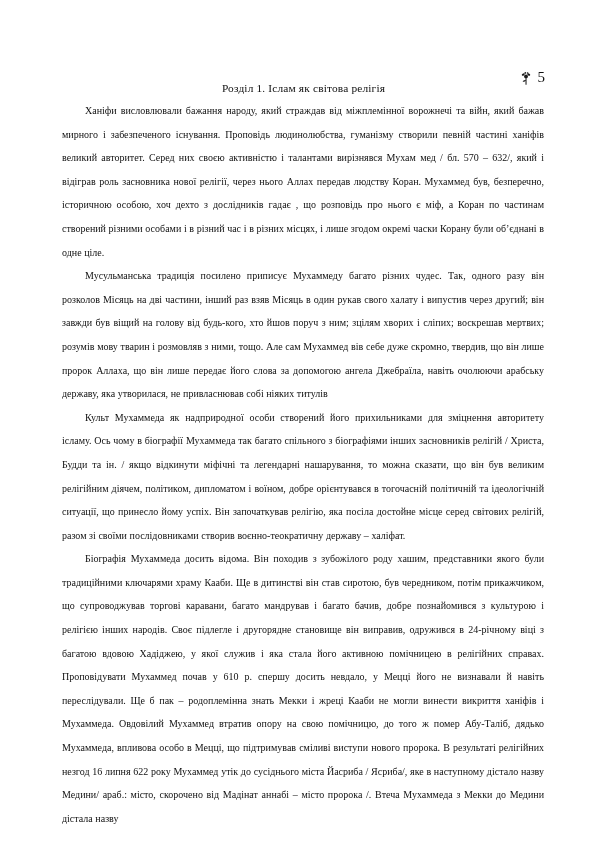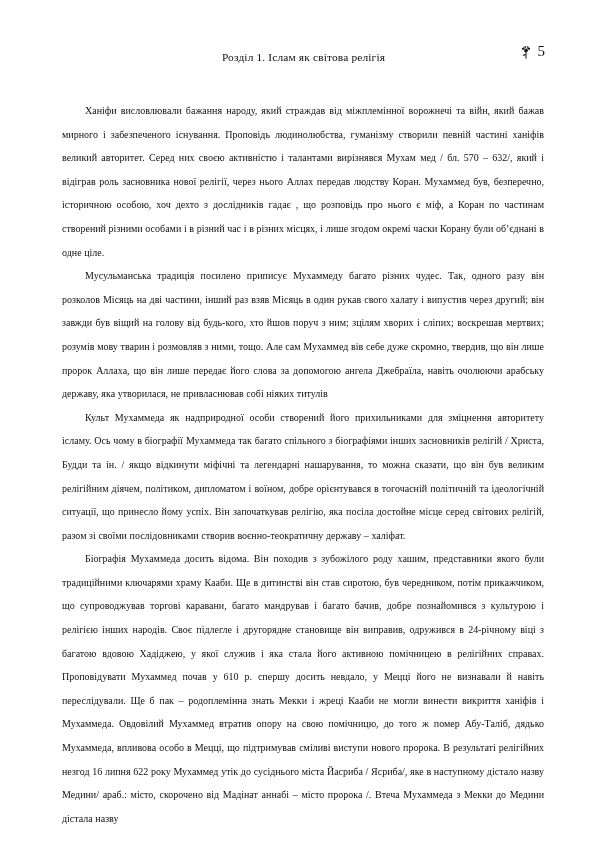--- a/index.html
+++ b/index.html
@@ -22,24 +22,24 @@
     height: 848px;
     background: #ffffff;
     box-sizing: border-box;
   }
 
   
   .page-header {
     position: absolute;
     left: 62px;
     right: 55px;
-    top: 46px;
+    top: 72px;
     height: 22px;
     display: flex;
-    align-items: center;
+    align-items: flex-end;
     justify-content: center;
   }
 
   .header-title {
     font-size: 11.4px;
     letter-spacing: 0.15px;
     white-space: nowrap;
     color: #111111;
   }
 

